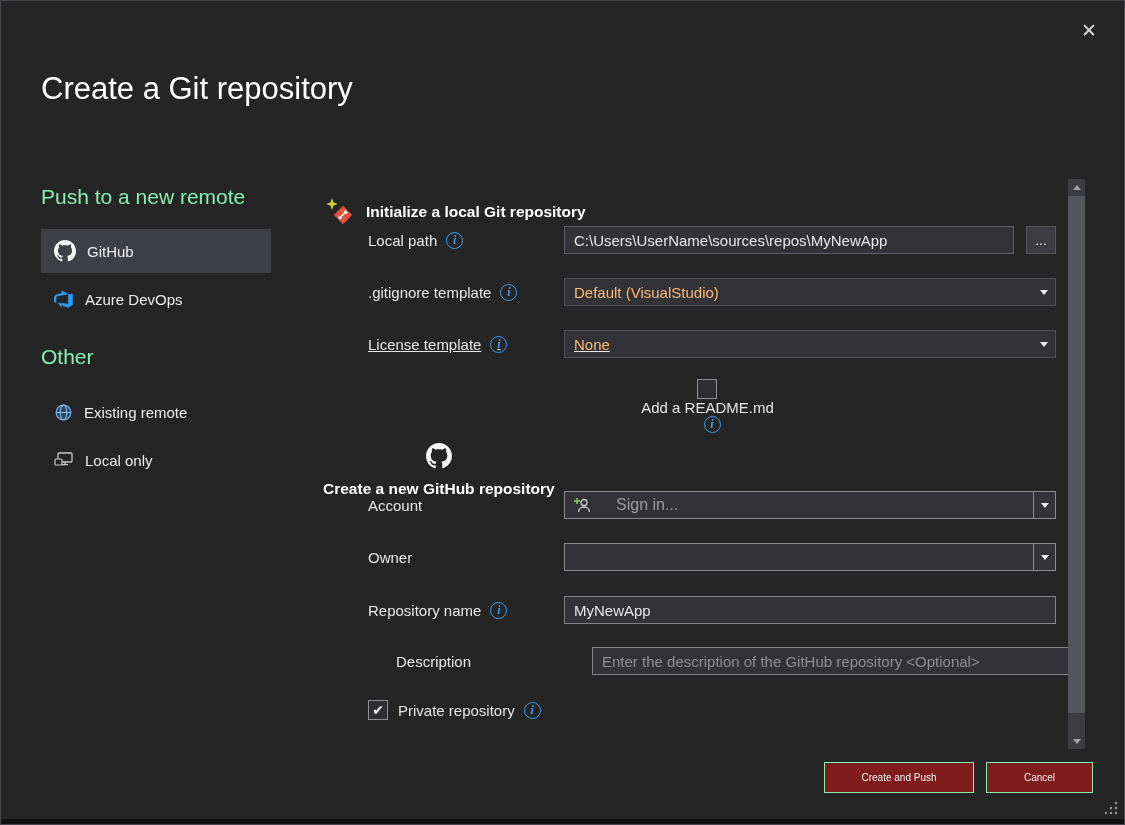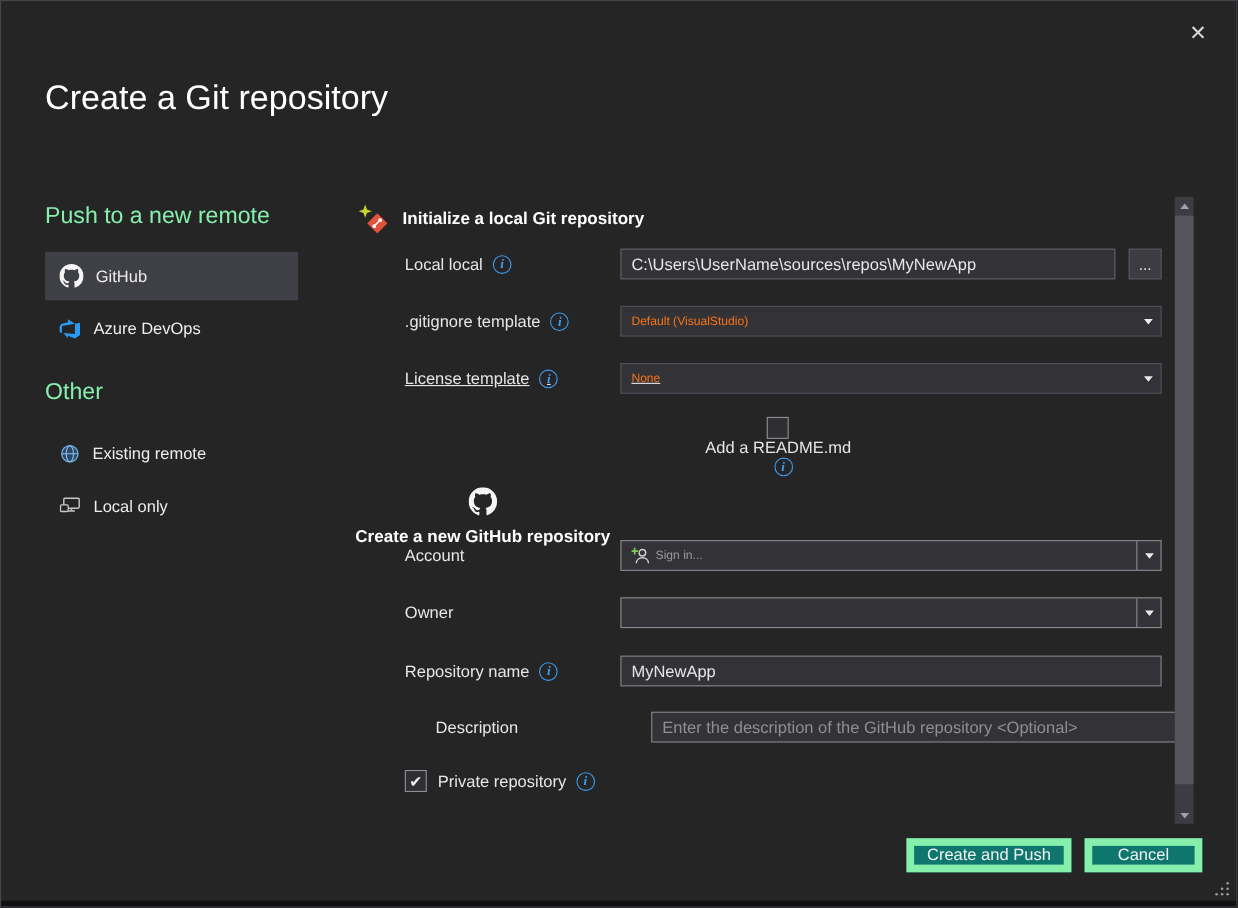--- a/index.html
+++ b/index.html
@@ -33,21 +33,21 @@
     display:flex; align-items:center; gap:11px; padding-left:13px;
     font-size:15px; color:#ececec; cursor:pointer;
   }
   #item-github   { top:228px; background:#3f3f46; }
   #item-azure    { top:276px; }
   #item-existing { top:390px; height:42px; }
   #item-local    { top:438px; height:42px; }
 
   
   .section-header { position:absolute; display:flex; align-items:center; gap:11px; }
-  #init-header   { left:324px; top:184px; }
+  #init-header   { left:324px; top:196px; }
   #github-header { left:322px; top:442px;flex-direction:column; }
   .sec-title { font-size:15.5px; font-weight:700; color:#ffffff; }
 
   
   .row {
     position:absolute; left:367px; width:688px; height:30px;
     display:flex; align-items:center;
   }
   .label-cell {
     width:196px; flex-shrink:0; display:flex; align-items:center; gap:9px;
@@ -76,27 +76,27 @@
   .browse-btn {
     width:30px; height:28px; margin-left:12px; background:#3c3c41;
     border:1px solid #55555c; color:#e6e6e6; font-size:14px;
     display:flex; align-items:center; justify-content:center; cursor:pointer;
   }
 
   .combo {
     width:100%; height:28px; background:#333337; border:1px solid #50505a;
     display:flex; align-items:center; cursor:pointer;
   }
-  .combo .combo-text { flex:1; padding:0 9px; font-size:11px; color:#f97316; white-space:nowrap; overflow:hidden; }
+  .combo .combo-text { flex:1; padding:0 9px; font-size:15px; color:#fdba74; white-space:nowrap; overflow:hidden; }
   .dd-zone { width:22px; height:100%; display:flex; align-items:center; justify-content:center; flex-shrink:0; }
   .dd-arrow { width:0; height:0; border-left:4px solid transparent; border-right:4px solid transparent; border-top:5px solid #ececec; }
 
   .split-combo { border-color:#8a8a90; }
   .split-combo .dd-zone { border-left:1px solid #8a8a90; }
-  .sign-in { display:flex; align-items:center; gap:4px; color:#9b9b9b; font-size:11px; padding-left:9px; flex:1; }
+  .sign-in { display:flex; align-items:center; gap:24px; color:#9b9b9b; font-size:16px; padding-left:9px; flex:1; }
 
   .checkbox {
     width:20px; height:20px; background:#2f2f33; border:1px solid #8f8f95;
     display:flex; align-items:center; justify-content:center;
     margin-right:10px; cursor:pointer; flex-shrink:0;
   }
   .check { font-size:14px; color:#f0f0f0; line-height:1; }
 
   .info {
     width:17px; height:17px; border-radius:50%;
@@ -111,22 +111,22 @@
   .scrollbar { position:absolute; top:178px; right:39px; width:17px; height:570px; background:#3c3c41; }
   .scroll-arrow { position:absolute; left:0; width:17px; height:16px; display:flex; align-items:center; justify-content:center; cursor:pointer; }
   .arrow-up { top:0; } .arrow-down { bottom:0; }
   .tri-up   { width:0; height:0; border-left:4px solid transparent; border-right:4px solid transparent; border-bottom:5px solid #a2a2a6; }
   .tri-down { width:0; height:0; border-left:4px solid transparent; border-right:4px solid transparent; border-top:5px solid #a2a2a6; }
   .scroll-thumb { position:absolute; left:0; top:17px; width:17px; height:517px; background:#55555c; cursor:pointer; }
 
   
   .footer-btn {
     position:absolute; top:761px; height:31px;
-    background:#0f766e; border:7px solid #86efac; color:#f2f2f2;
-    font-size:15px; font-family:inherit;
+    background:#7f1d1d; border:1px solid #86efac; color:#f2f2f2;
+    font-size:10px; font-family:inherit;
     display:flex; align-items:center; justify-content:center; cursor:pointer;
   }
   #btn-create { left:823px; width:150px; }
   #btn-cancel { left:985px; width:107px; }
 
   .resize-grip { position:absolute; right:5px; bottom:8px; width:16px; height:16px; cursor:nwse-resize; }
   .bottom-strip { position:absolute; left:0; bottom:0; width:100%; height:5px; background:#101010; }
 
   .icon-box { display:inline-flex; align-items:center; justify-content:center; flex-shrink:0; }
 </style>
@@ -195,21 +195,21 @@
         <circle cx="15.2" cy="20.6" r="1.7" fill="#ffffff"></circle>
           <circle cx="20.6" cy="15.2" r="1.7" fill="#ffffff"></circle>
           <line x1="16.2" y1="19.6" x2="19.6" y2="16.2" stroke="#ffffff" stroke-width="1.4"></line>
       </svg>
     </span>
     <span class="sec-title">Initialize a local Git repository</span>
   </div>
 
   <div class="row" id="row-localpath">
     <div class="label-cell">
-      <span>Local local</span>
+      <span>Local path</span>
       <span class="info">i</span>
     </div>
     <div class="control-cell">
       <input class="text-input" id="local-path-input" value="C:\Users\UserName\sources\repos\MyNewApp" style="">
       <div class="browse-btn">...</div>
     </div>
   </div>
 
   <div class="row" id="row-gitignore">
     <div class="label-cell">

